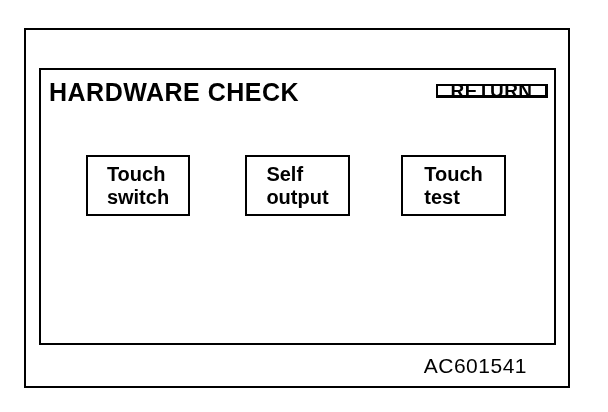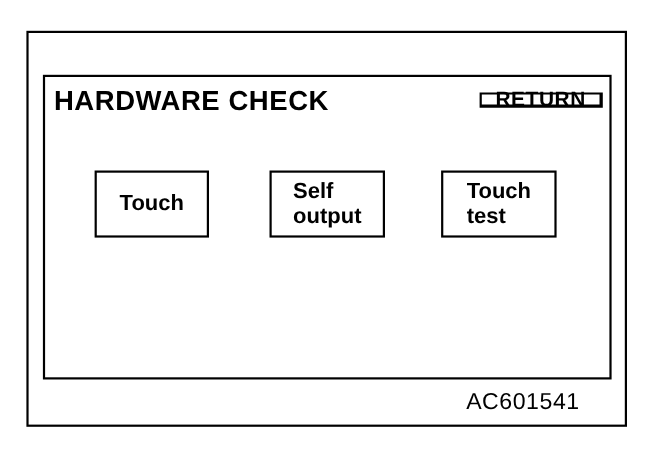--- a/index.html
+++ b/index.html
@@ -97,20 +97,21 @@
 
   <div class="screen"></div>
 
   <div class="screen-title">HARDWARE CHECK</div>
 
   <div class="return-btn">RETURN</div>
 
   <div class="touch-btn btn-touch-switch">
     <span class="btn-label">
       <span class="btn-line">Touch</span>
+      <span class="btn-line">switch</span>
     </span>
   </div>
 
   <div class="touch-btn btn-sound-output">
     <span class="btn-label">
       <span class="btn-line">Self</span>
       <span class="btn-line">output</span>
     </span>
   </div>
 

